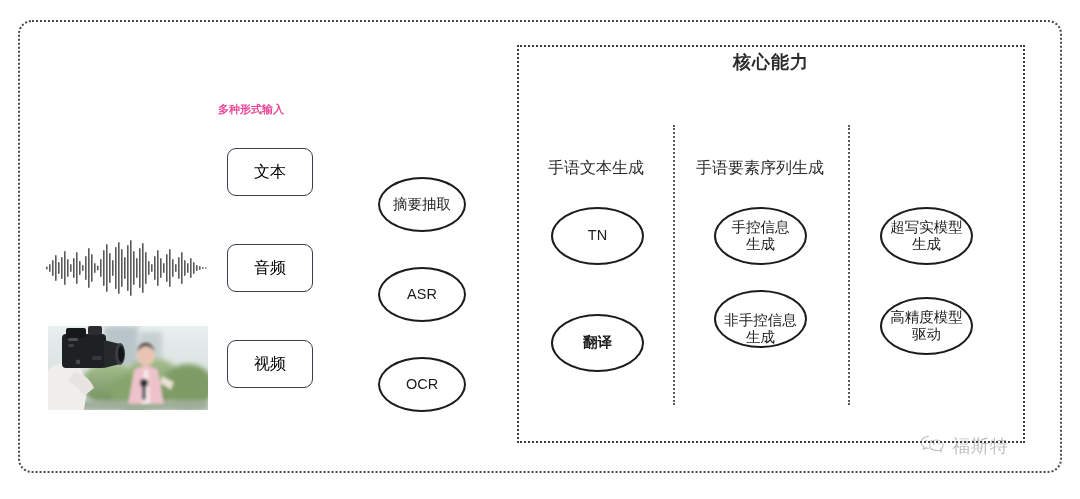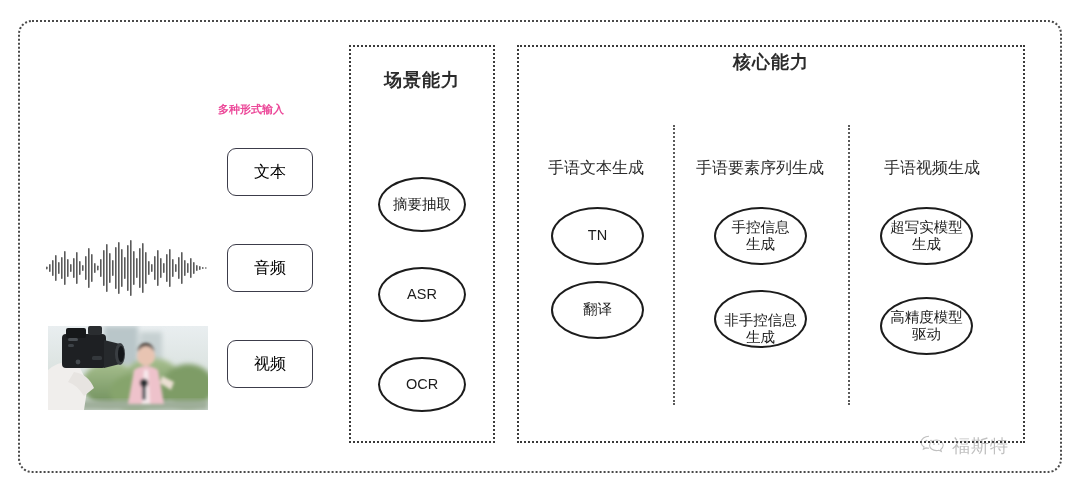--- a/index.html
+++ b/index.html
@@ -317,59 +317,55 @@
           <circle cx="30" cy="36" r="2.4" fill="#44494e"></circle>
         </g>
       </g>
     </svg>
   </div>
 
   <div class="type-btn btn-text">文本</div>
   <div class="type-btn btn-audio">音频</div>
   <div class="type-btn btn-video">视频</div>
 
-  <div class="panel panel-scene">
-    <div class="panel-title">场景能力</div>
-  </div>
 
 
   <div class="ellipse wide" style="left:378px; top:177px;">摘要抽取</div>
   <div class="ellipse wide" style="left:378px; top:267px;">ASR</div>
   <div class="ellipse wide" style="left:378px; top:357px;">OCR</div>
 
   <div class="panel panel-core">
     <div class="panel-title">核心能力</div>
   </div>
 
   <div class="divider divider-1"></div>
   <div class="divider divider-2"></div>
 
   <div class="col-label" style="left:528px; top:158px; width:136px;">手语文本生成</div>
   <div class="ellipse wide2" style="left:551px; top:207px;">
     <span>TN</span>
   </div>
-  <div class="ellipse wide2" style="left:551px; top:281px;">
+  <div class="ellipse wide2" style="left:551px; top:314px;font-weight:bold;">
     <span>翻译</span>
   </div>
 
   <div class="col-label" style="left:684px; top:158px; width:152px;">手语要素序列生成</div>
   <div class="ellipse wide2" style="left:714px; top:207px;">
     <div>
       <div>手控信息</div>
       <div>生成</div>
     </div>
   </div>
   <div class="ellipse wide2" style="left:714px; top:290px;align-items:flex-end;">
     <div>
       <div>非手控信息</div>
       <div>生成</div>
     </div>
   </div>
 
-  <div class="col-label" style="left:864px; top:158px; width:136px;">手语视频生成</div>
   <div class="ellipse wide2" style="left:880px; top:207px;">
     <div>
       <div>超写实模型</div>
       <div>生成</div>
     </div>
   </div>
   <div class="ellipse wide2" style="left:880px; top:297px;">
     <div>
       <div>高精度模型</div>
       <div>驱动</div>

